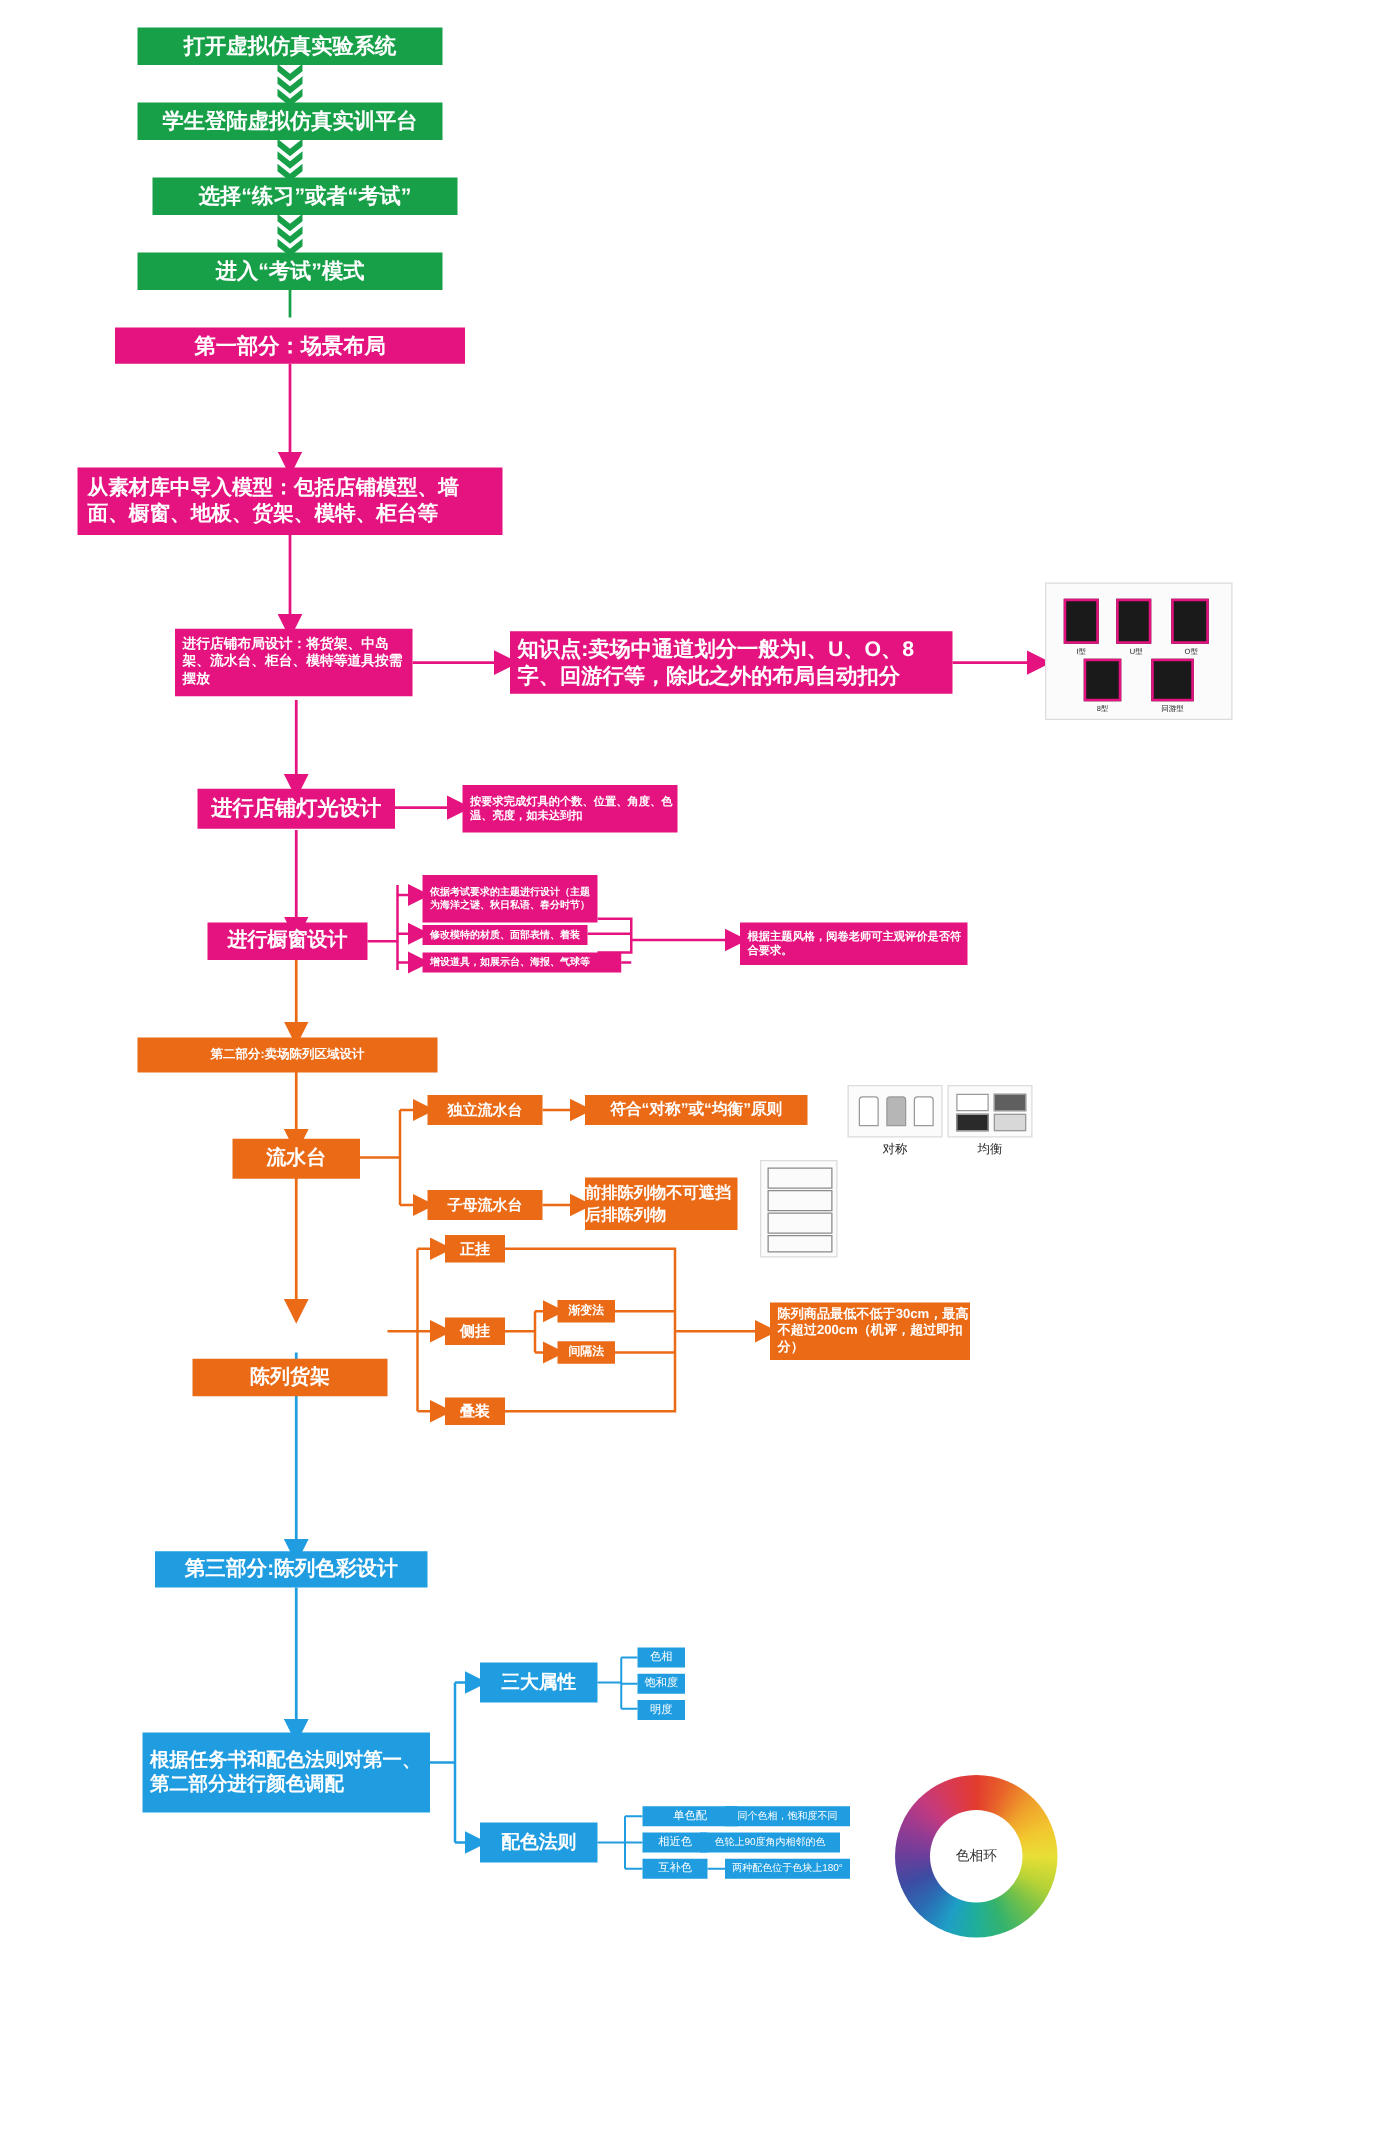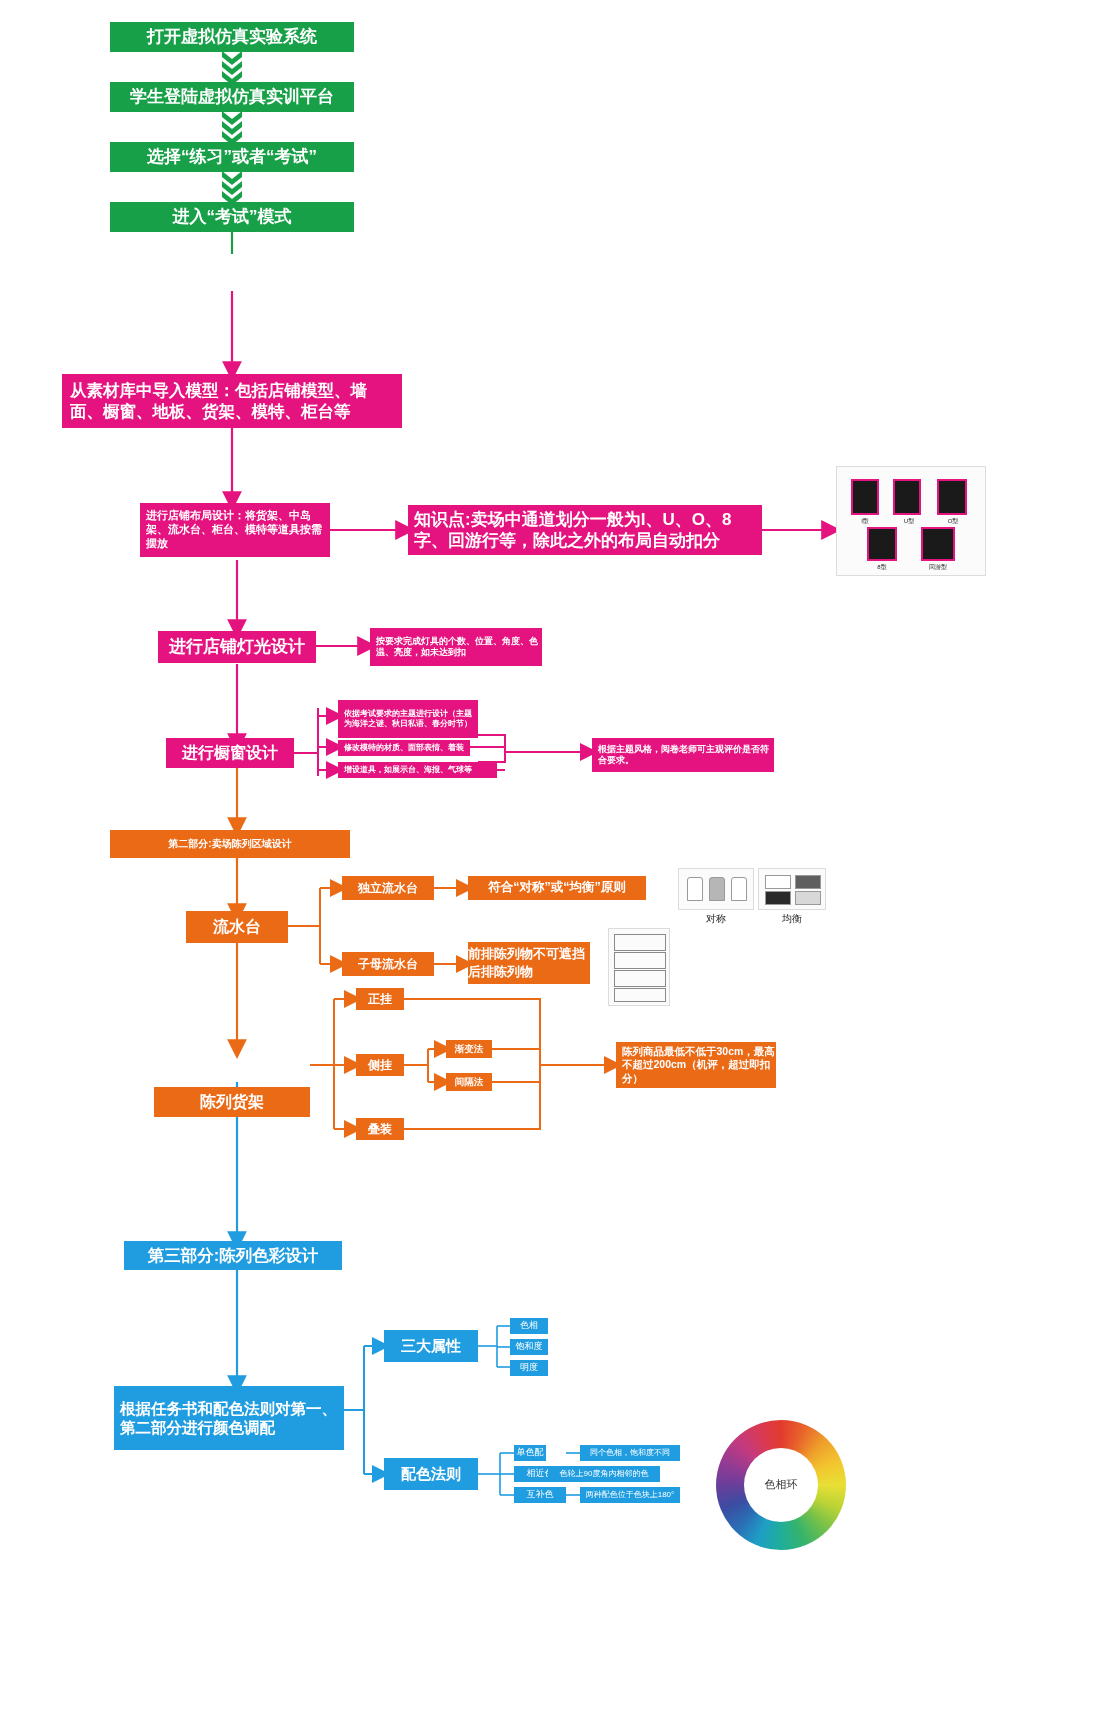--- a/index.html
+++ b/index.html
@@ -136,27 +136,30 @@
     <path d="M566,1474 H580" stroke="#1f9de0" stroke-width="1.6" fill="none"></path>
     <path d="M566,1495 H580" stroke="#1f9de0" stroke-width="1.6" fill="none"></path>
   </svg>
 
   <div class="node green" style="left:110px;top:22px;width:244px;height:30px;font-size:17px;font-weight:bold;">
     <span>打开虚拟仿真实验系统</span>
   </div>
   <div class="node green" style="left:110px;top:82px;width:244px;height:30px;font-size:17px;font-weight:bold;">
     <span>学生登陆虚拟仿真实训平台</span>
   </div>
-  <div class="node green" style="left:110px;top:142px;width:244px;height:30px;font-size:17px;font-weight:bold;">
+  <div class="node green" style="left:122px;top:142px;width:244px;height:30px;font-size:17px;font-weight:bold;">
     <span>选择“练习”或者“考试”</span>
   </div>
   <div class="node green" style="left:110px;top:202px;width:244px;height:30px;font-size:17px;font-weight:bold;">
     <span>进入“考试”模式</span>
   </div>
 
+  <div class="node pink" style="left:92px;top:262px;width:280px;height:29px;font-size:17px;font-weight:bold;">
+    <span>第一部分：场景布局</span>
+  </div>
 
   <div class="node pink" style="left:62px;top:374px;width:340px;height:54px;font-size:16.5px;font-weight:bold;padding:0 8px;">
     <span>从素材库中导入模型：包括店铺模型、墙面、橱窗、地板、货架、模特、柜台等</span>
   </div>
 
   <div class="node pink lft" style="left:140px;top:503px;width:190px;height:54px;font-size:11px;font-weight:bold;">
     <span>进行店铺布局设计：将货架、中岛架、流水台、柜台、模特等道具按需摆放</span>
   </div>
 
   <div class="node pink" style="left:408px;top:505px;width:354px;height:50px;font-size:17px;font-weight:bold;padding:0 6px;">
@@ -290,34 +293,34 @@
     <span>饱和度</span>
   </div>
   <div class="node blue" style="left:510px;top:1360px;width:38px;height:16px;font-size:9px;">
     <span>明度</span>
   </div>
 
   <div class="node blue" style="left:384px;top:1458px;width:94px;height:32px;font-size:15px;font-weight:bold;">
     <span>配色法则</span>
   </div>
 
-  <div class="node blue" style="left:514px;top:1445px;width:32px;height:16px;font-size:9px;">
+  <div class="node blue" style="left:514px;top:1445px;width:76px;height:16px;font-size:9px;">
     <span>单色配</span>
   </div>
   <div class="node blue" style="left:514px;top:1466px;width:52px;height:16px;font-size:9px;">
     <span>相近色</span>
   </div>
   <div class="node blue" style="left:514px;top:1487px;width:52px;height:16px;font-size:9px;">
     <span>互补色</span>
   </div>
 
   <div class="node blue" style="left:580px;top:1445px;width:100px;height:16px;font-size:8px;">
     <span>同个色相，饱和度不同</span>
   </div>
-  <div class="node blue" style="left:548px;top:1466px;width:112px;height:16px;font-size:8px;">
+  <div class="node blue" style="left:560px;top:1466px;width:112px;height:16px;font-size:8px;">
     <span>色轮上90度角内相邻的色</span>
   </div>
   <div class="node blue" style="left:580px;top:1487px;width:100px;height:16px;font-size:8px;">
     <span>两种配色位于色块上180°</span>
   </div>
 
   <div style="position:absolute;left:716px;top:1420px;width:130px;height:130px;">
     <div style="position:absolute;left:0;top:0;width:130px;height:130px;border-radius:50%;
          background:conic-gradient(#e23b2e 0deg,#e8642a 22deg,#efa02b 45deg,#f2c62f 68deg,
          #e8df35 90deg,#b9d336 113deg,#73c04a 135deg,#35b36c 158deg,#1fae9a 180deg,

